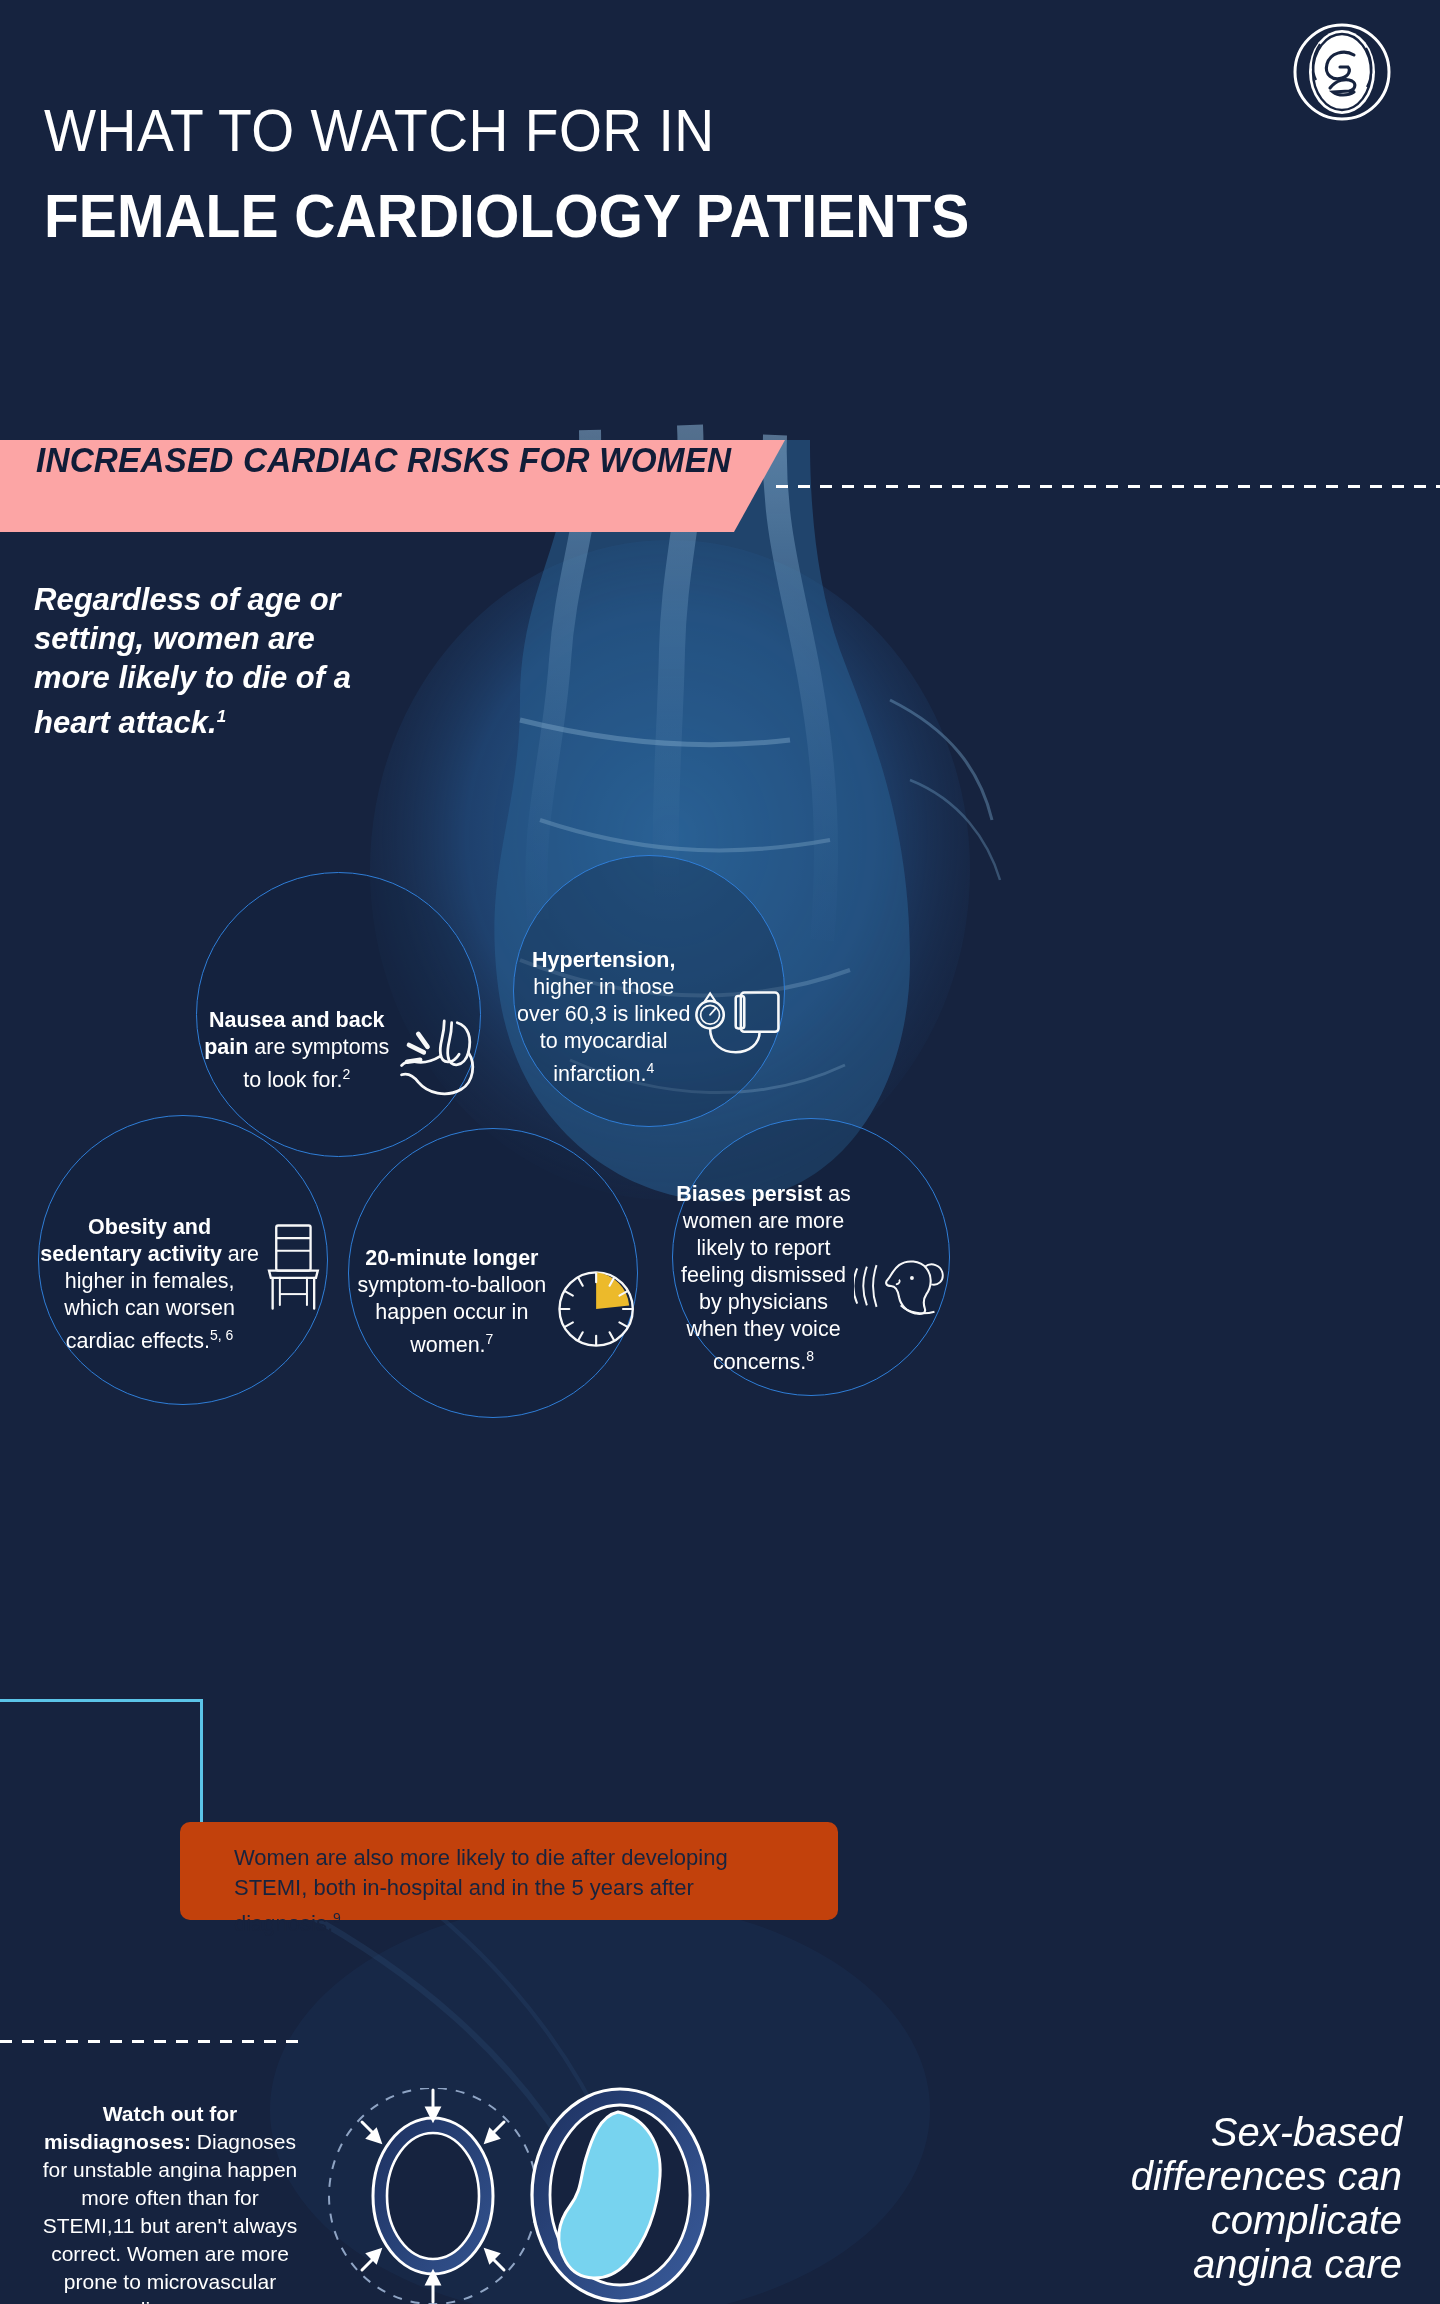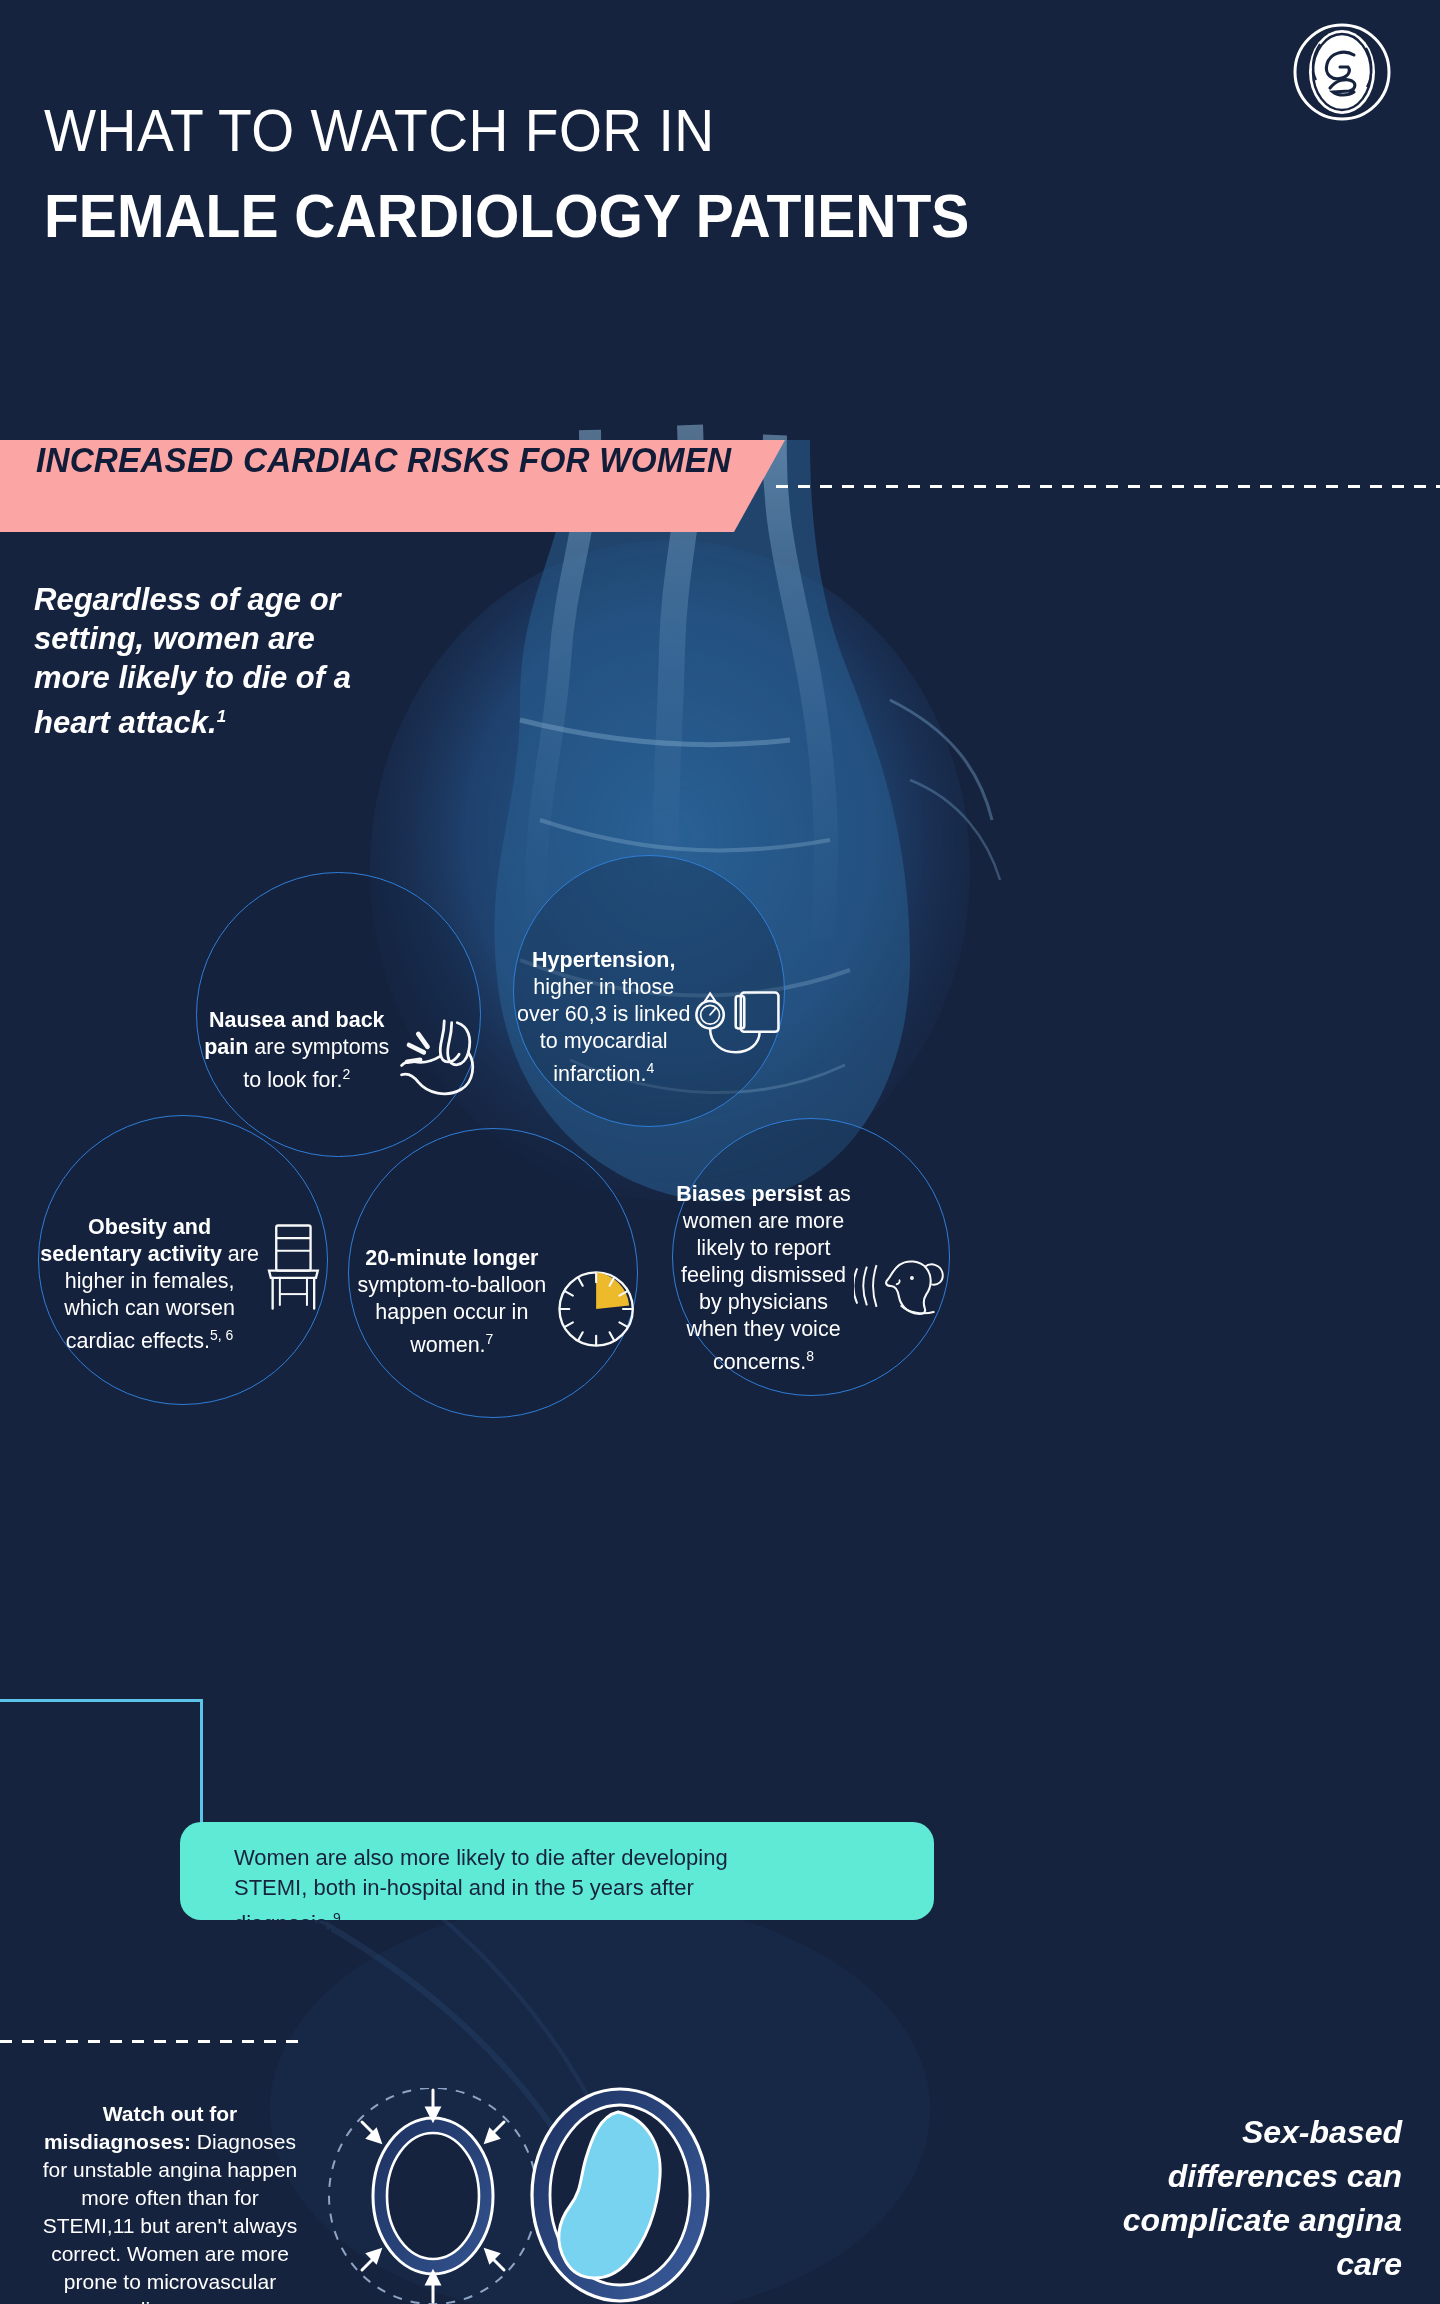--- a/index.html
+++ b/index.html
@@ -129,23 +129,23 @@
   .circ-text sup { font-size: 14px; }
   .circ-icon {
     margin-top: 14px;
     opacity: .97;
   }
 
   
   .callout {
     position: absolute;
     left: 180px; top: 1822px;
-    width: 754px; height: 98px;
-    background: #5eead4;
-    border-radius: 21px;
+    width: 658px; height: 98px;
+    background: #c2410c;
+    border-radius: 10px;
   }
   .callout-text {
     position: absolute;
     left: 54px; top: 21px;
     width: 560px;
     color: #17233e;
     font-size: 22px;
     line-height: 30px;
     font-family: "Liberation Sans Narrow", "Liberation Sans", sans-serif;
   }
@@ -210,23 +210,23 @@
     font-family: "Liberation Sans Narrow", "Liberation Sans", sans-serif;
   }
   .misdx b { font-weight: 700; }
 
   .sexbased {
     position: absolute;
     right: 38px; top: 2110px;
     width: 320px;
     text-align: right;
     color: #ffffff;
-    font-size: 32px;
+    font-size: 40px;
     line-height: 44px;
-    font-weight: 700;
+    font-weight: 400;
     font-style: italic;
   }
 
   .artery-a { position: absolute; left: 318px; top: 2088px; width: 230px; height: 216px; }
   .artery-b { position: absolute; left: 500px; top: 2086px; width: 240px; height: 218px; }
 </style>
 </head>
 <body>
 
 <div id="page">

